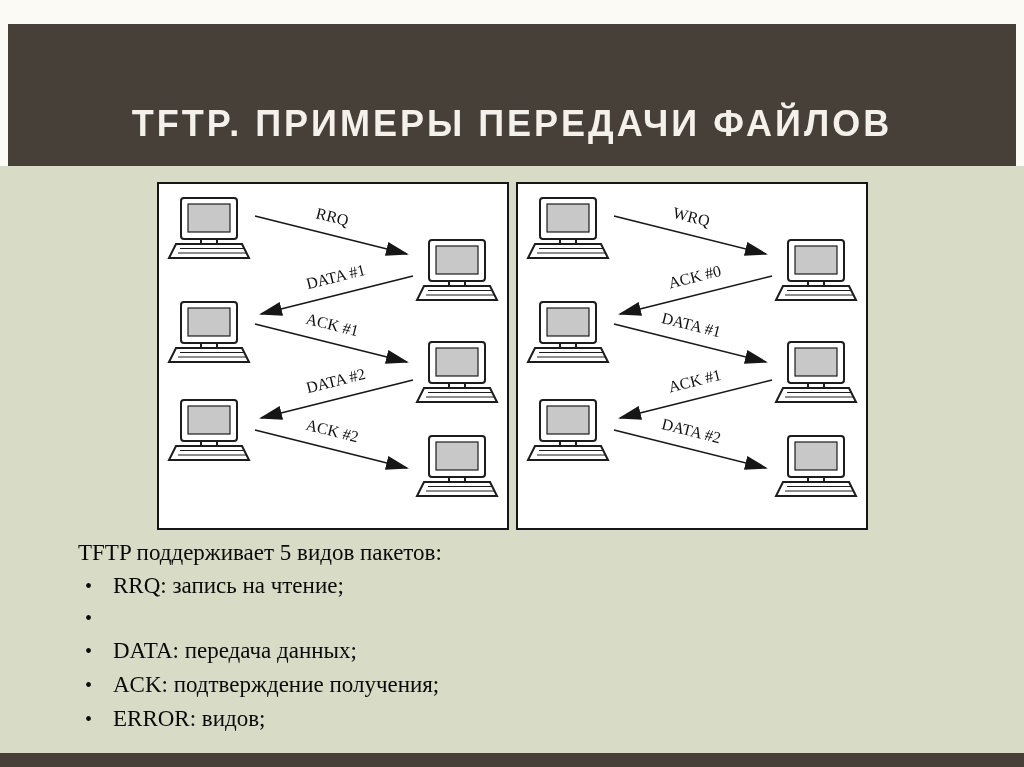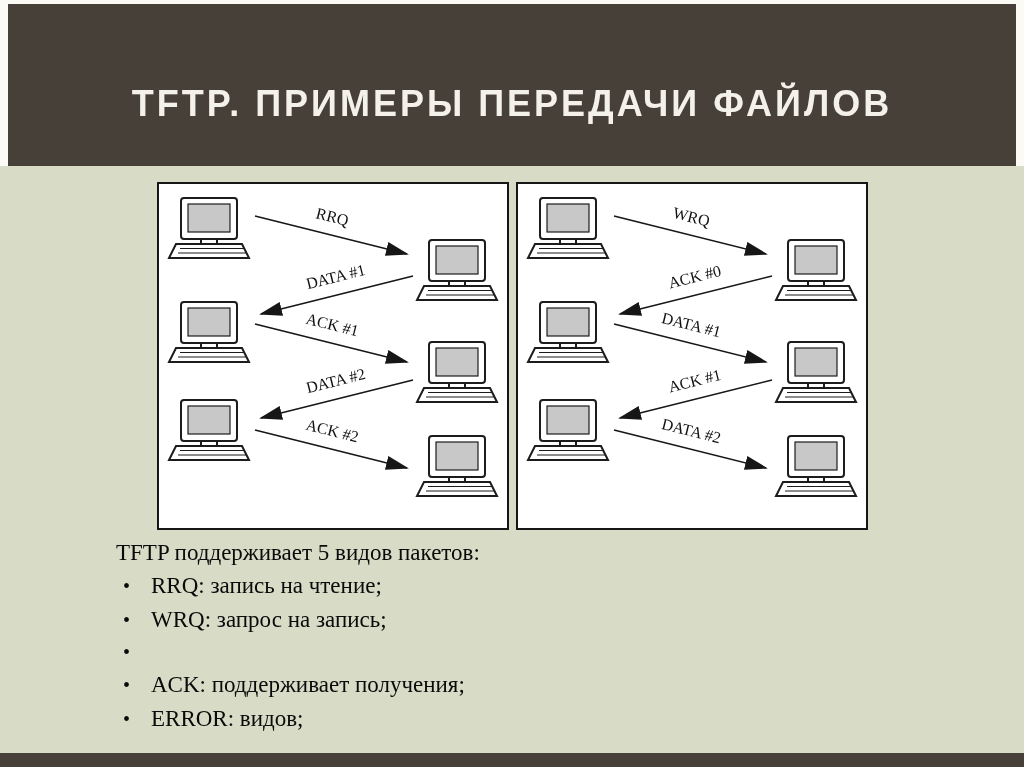--- a/index.html
+++ b/index.html
@@ -4,21 +4,21 @@
 <style>
   html, body { margin:0; padding:0; overflow:hidden; }
   body {
     width:1024px; height:767px;
     background:#fbfaf5;
     font-family:"Liberation Sans", sans-serif;
   }
   .slide { position:relative; width:1024px; height:767px; overflow:hidden; }
 
   .title-band {
-    position:absolute; top:4px; left:8px; right:8px; height:200px;
+    position:absolute; top:24px; left:8px; right:8px; height:200px;
     background:#474039;
     display:flex; align-items:center; justify-content:center;
   }
   .slide-title {
     margin:0;
     color:#f3f1ea;
     font-size:36px;
     font-weight:bold;
     letter-spacing:3px;
     text-transform:uppercase;
@@ -47,21 +47,21 @@
     font-size:16px;
     fill:#111111;
     text-anchor:middle;
   }
   .arrow { stroke:#161616; stroke-width:1.6; }
   .mon { fill:#ffffff; stroke:#1c1c1c; stroke-width:2; }
   .scr { fill:#c8c8c8; stroke:#1c1c1c; stroke-width:1.2; }
   .kb-line { stroke:#1c1c1c; stroke-width:1; }
 
   .notes {
-    margin:10px 0 0 116px;
+    margin:10px 0 0 78px;
     font-family:"Liberation Serif", serif;
     font-size:23px;
     color:#0a0a0a;
   }
   .notes-intro { margin:0 0 7px 0; }
   .notes-list { list-style:none; margin:0; padding:0; }
   .notes-list li { display:flex; align-items:baseline; margin:0 0 8px 0; }
   .bullet {
     width:28px; padding-left:7px;
     font-size:20px; flex:0 0 auto;
@@ -187,28 +187,28 @@
 
     <div class="notes">
       <p class="notes-intro">TFTP поддерживает 5 видов пакетов:</p>
       <ul class="notes-list">
         <li>
           <span class="bullet">•</span>
           <span>RRQ: запись на чтение;</span>
         </li>
         <li>
           <span class="bullet">•</span>
-          <span>WRQ: запрос на запись;</span>
-        </li>
-        <li>
-          <span class="bullet">•</span>
-        </li>
-        <li>
-          <span class="bullet">•</span>
-          <span>ACK: поддерживает получения;</span>
+        </li>
+        <li>
+          <span class="bullet">•</span>
+          <span>DATA: передача данных;</span>
+        </li>
+        <li>
+          <span class="bullet">•</span>
+          <span>ACK: подтверждение получения;</span>
         </li>
         <li>
           <span class="bullet">•</span>
           <span>ERROR: видов;</span>
         </li>
       </ul>
     </div>
 
   </main>
 

